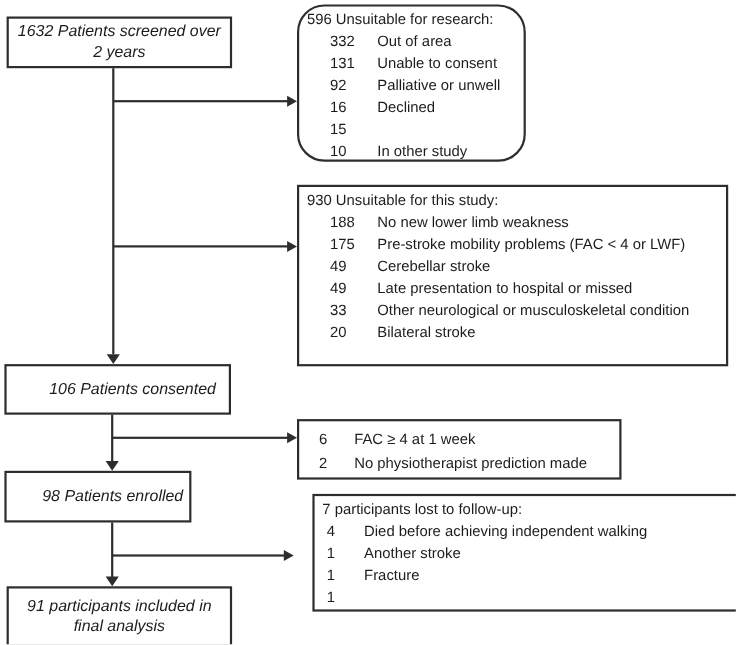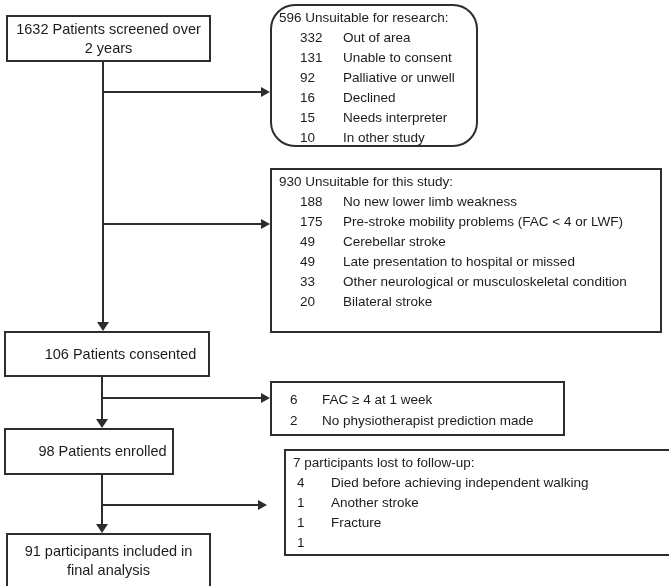--- a/index.html
+++ b/index.html
@@ -6,21 +6,21 @@
   .canvas{
     position:relative;width:669px;height:586px;background:#ffffff;
     font-family:"Liberation Sans", sans-serif;color:#1c1c1c;overflow:hidden;
   }
   .box{
     position:absolute;box-sizing:border-box;background:#ffffff;
     border:2px solid #2d2d2d;
   }
   .main{
     display:flex;flex-direction:column;justify-content:center;
-    font-size:14.5px;line-height:19px;
+    font-size:14.5px;line-height:19px;font-style:italic;
   }
   .main.centered{align-items:center;text-align:center;}
   .main.leftpad{align-items:center;padding-left:27px;}
   .side{font-size:13.5px;line-height:20px;padding-top:2px;}
   .side .hdr{padding-left:7px;white-space:nowrap;}
   .side .row{display:flex;white-space:nowrap;}
   .side .num{flex:0 0 auto;}
   .box-b .num,.box-c .num{margin-left:28px;width:43px;}
   .box-e .num{margin-left:18px;width:32px;}
   .box-g .num{margin-left:11px;width:34px;}
@@ -74,21 +74,20 @@
     <div class="row">
         <span class="num">92</span>
         <span class="lbl">Palliative or unwell</span>
       </div>
     <div class="row">
         <span class="num">16</span>
         <span class="lbl">Declined</span>
       </div>
     <div class="row">
         <span class="num">15</span>
-        <span class="lbl">Needs interpreter</span>
       </div>
     <div class="row">
         <span class="num">10</span>
         <span class="lbl">In other study</span>
       </div>
   </div>
 
   <div class="box side box-c" style="left:270px;top:168px;width:392px;height:165px;">
     <div class="hdr">930 Unsuitable for this study:</div>
     <div class="row">

